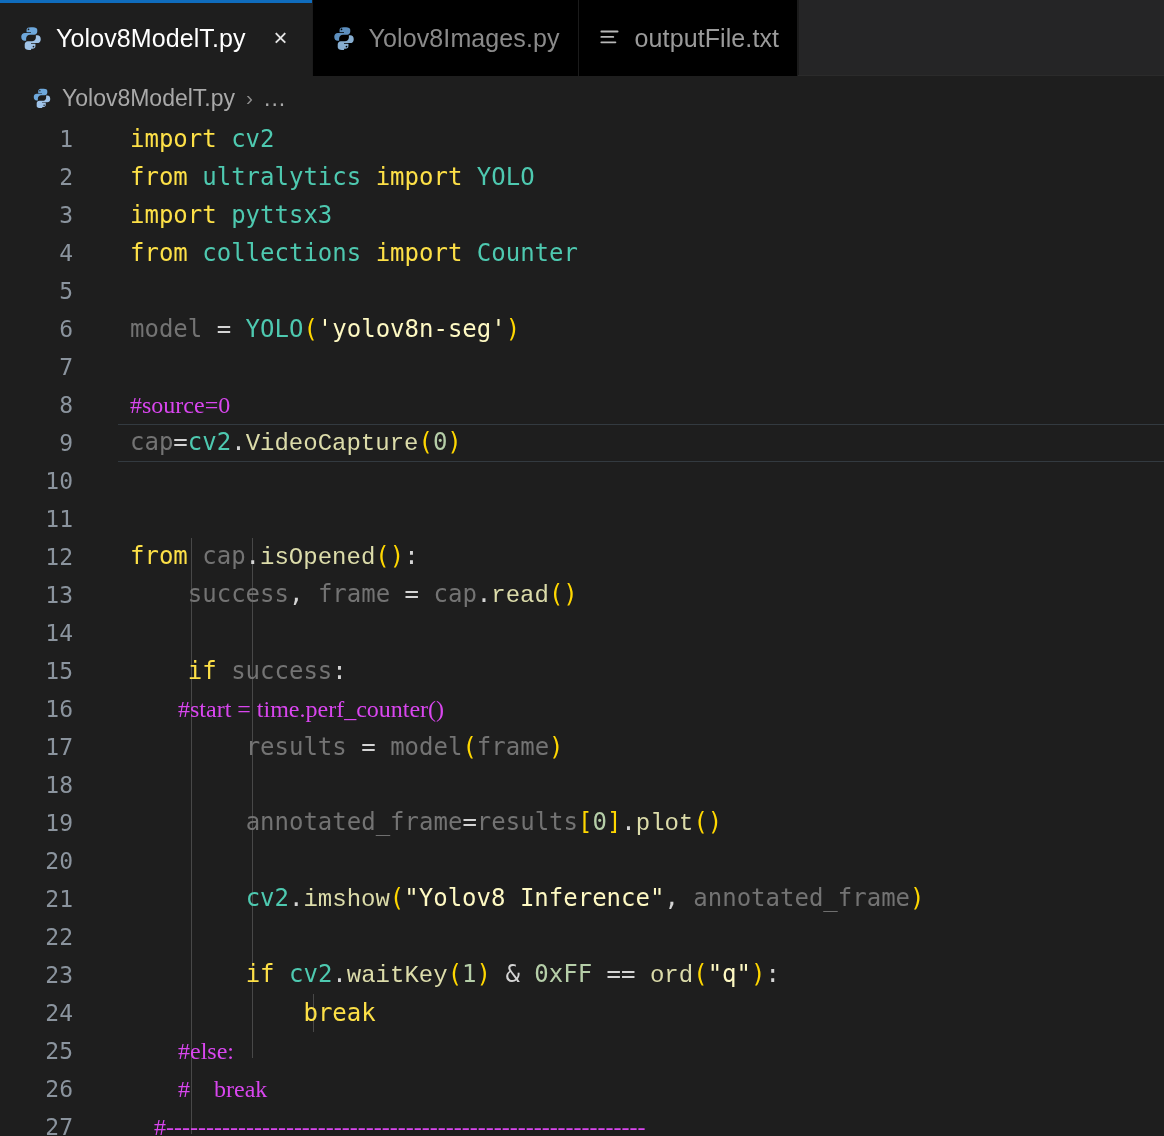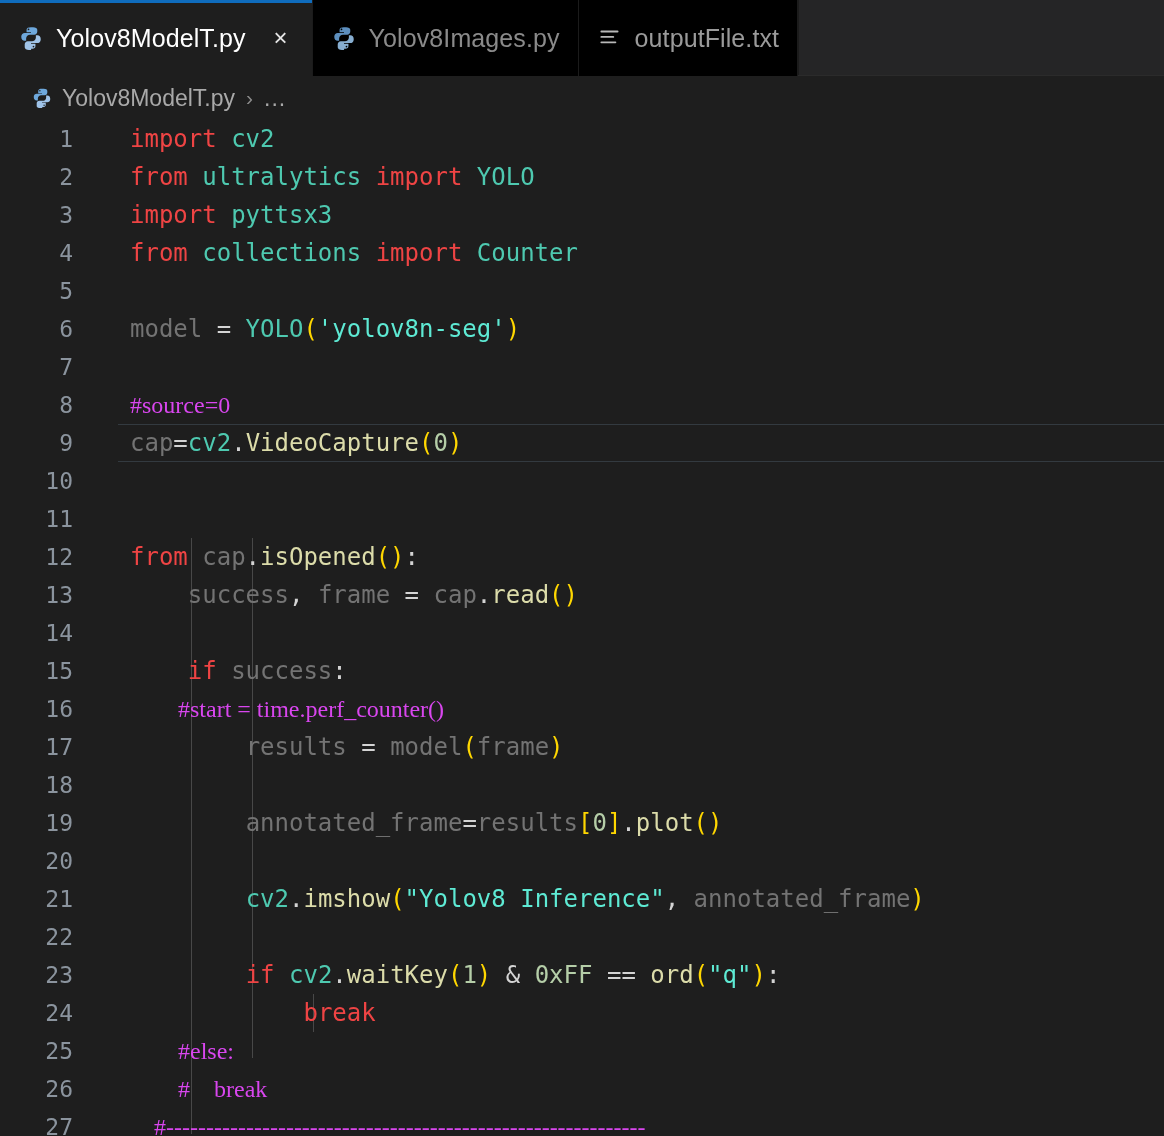--- a/index.html
+++ b/index.html
@@ -126,25 +126,25 @@
   
   .guide {
     position: absolute;
     width: 1px;
     background: #484848;
     z-index: 1;
     pointer-events: none;
   }
 
   
-  .kw   { color: #ef4444; margin-top: 20px; }
+  .kw   { color: #fde047; margin-top: 20px; }
   .cls  { color: #4ec9b0; }
   .var  { color: #737373; }
-  .fn   { color: #dcdcaa; }
-  .str  { color: #5eead4; margin-top: 42px; }
+  .fn   { color: #dcdcaa; font-family: Liberation Mono, monospace; }
+  .str  { color: #fef9c3; margin-top: 42px; }
   .cmt  { color: #d946ef; font-family: Liberation Serif, serif; }
   .num  { color: #b5cea8; }
   .op   { color: #d4d4d4; }
 </style>
 </head>
 <body>
 
 <div class="tabbar">
 
   <div class="tab active">

